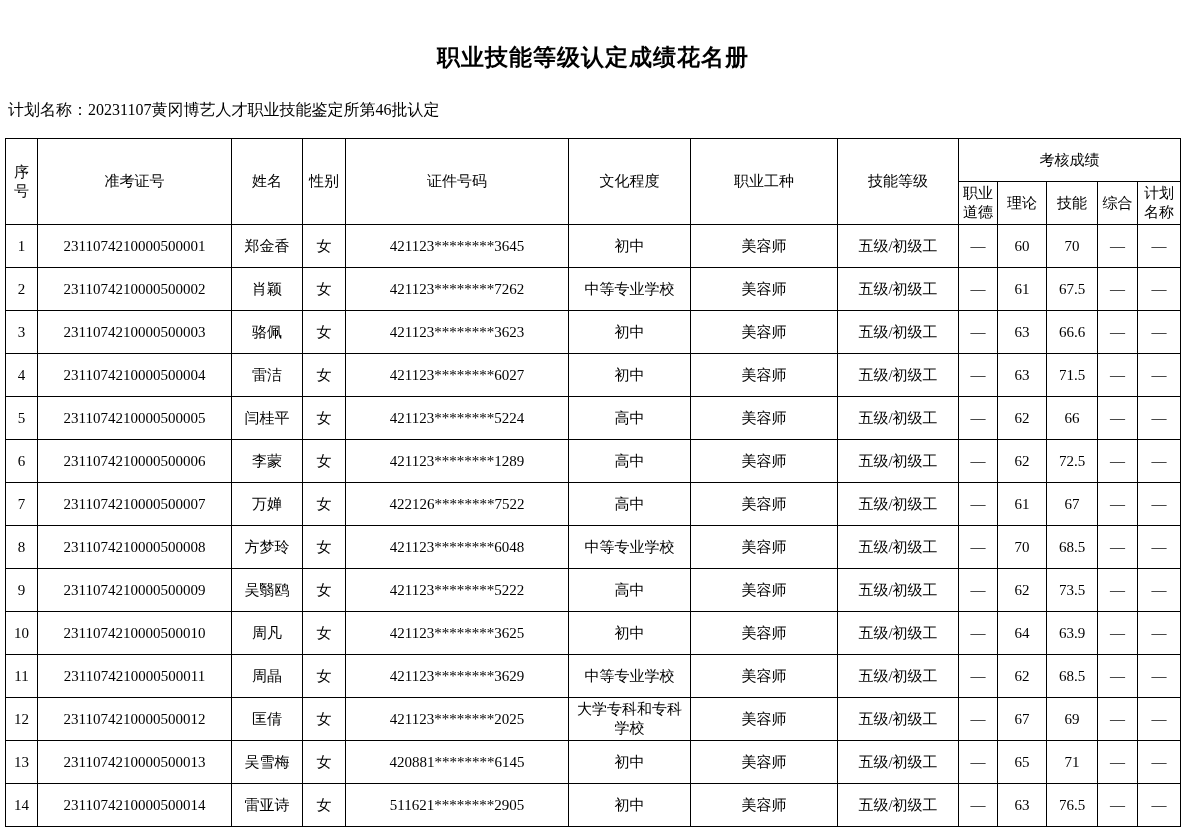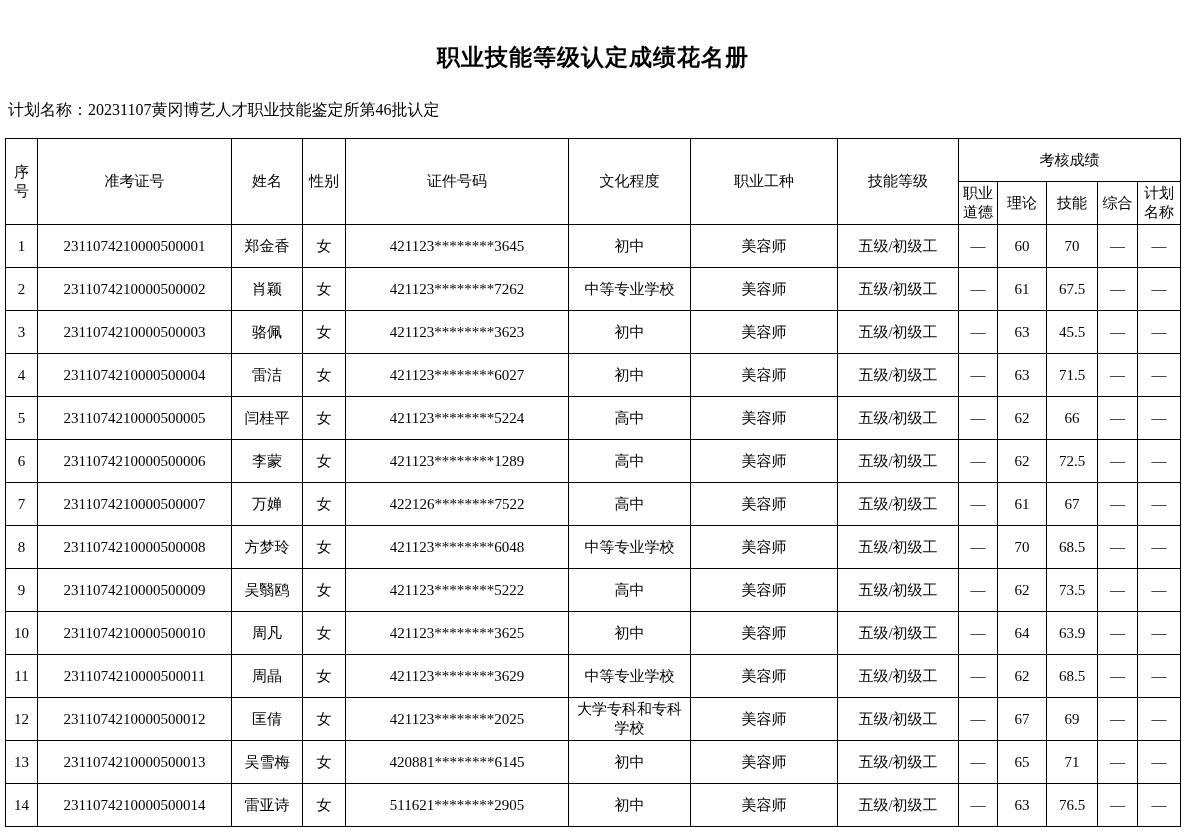--- a/index.html
+++ b/index.html
@@ -138,21 +138,21 @@
       <td>3</td>
       <td class="num-cell">2311074210000500003</td>
       <td>骆佩</td>
       <td>女</td>
       <td class="num-cell">421123********3623</td>
       <td>初中</td>
       <td>美容师</td>
       <td>五级/初级工</td>
       <td>—</td>
       <td>63</td>
-      <td>45.5</td>
+      <td>66.6</td>
       <td>—</td>
       <td>—</td>
     </tr>
         <tr>
       <td>4</td>
       <td class="num-cell">2311074210000500004</td>
       <td>雷洁</td>
       <td>女</td>
       <td class="num-cell">421123********6027</td>
       <td>初中</td>

